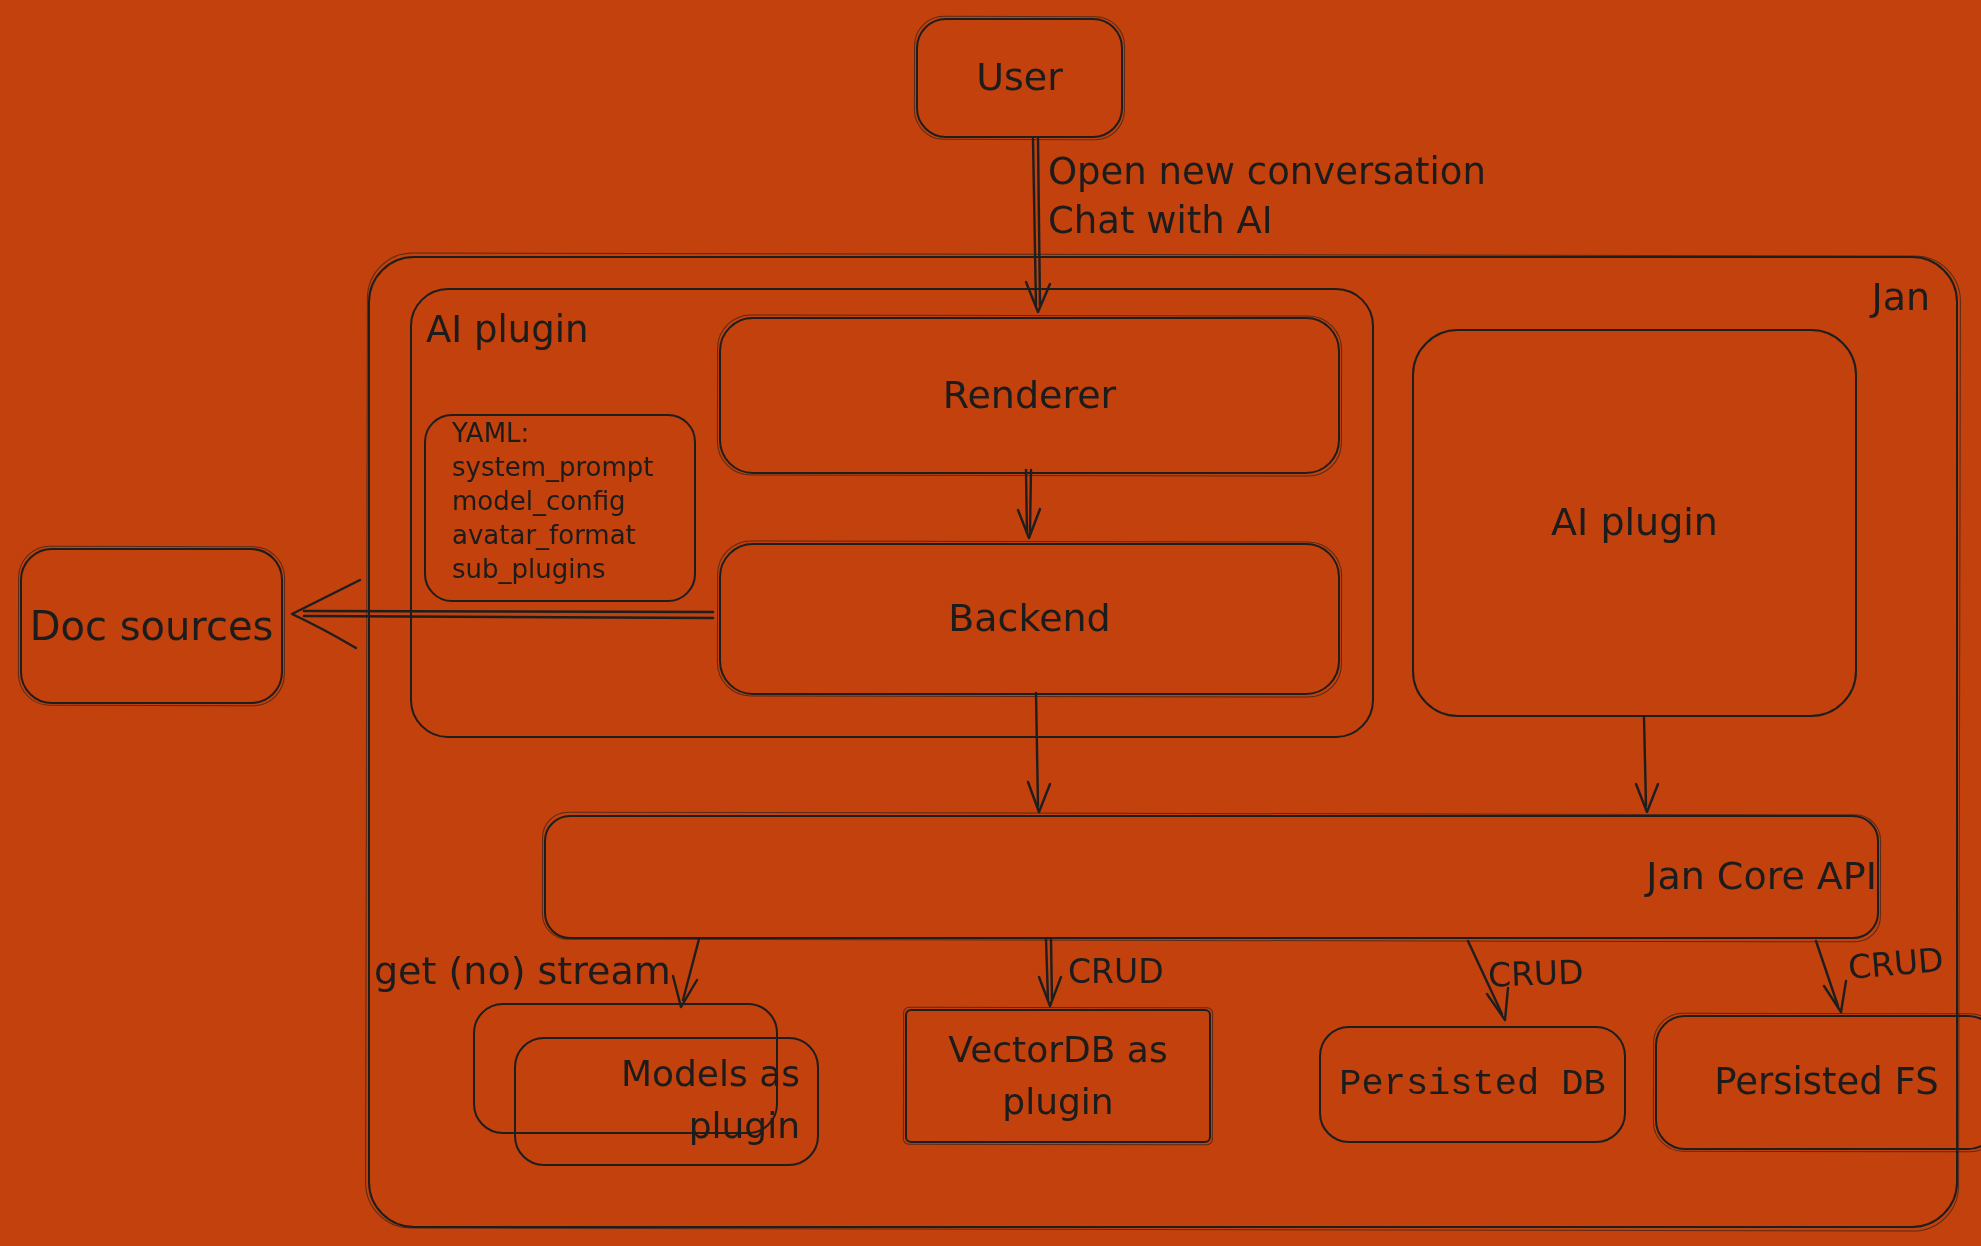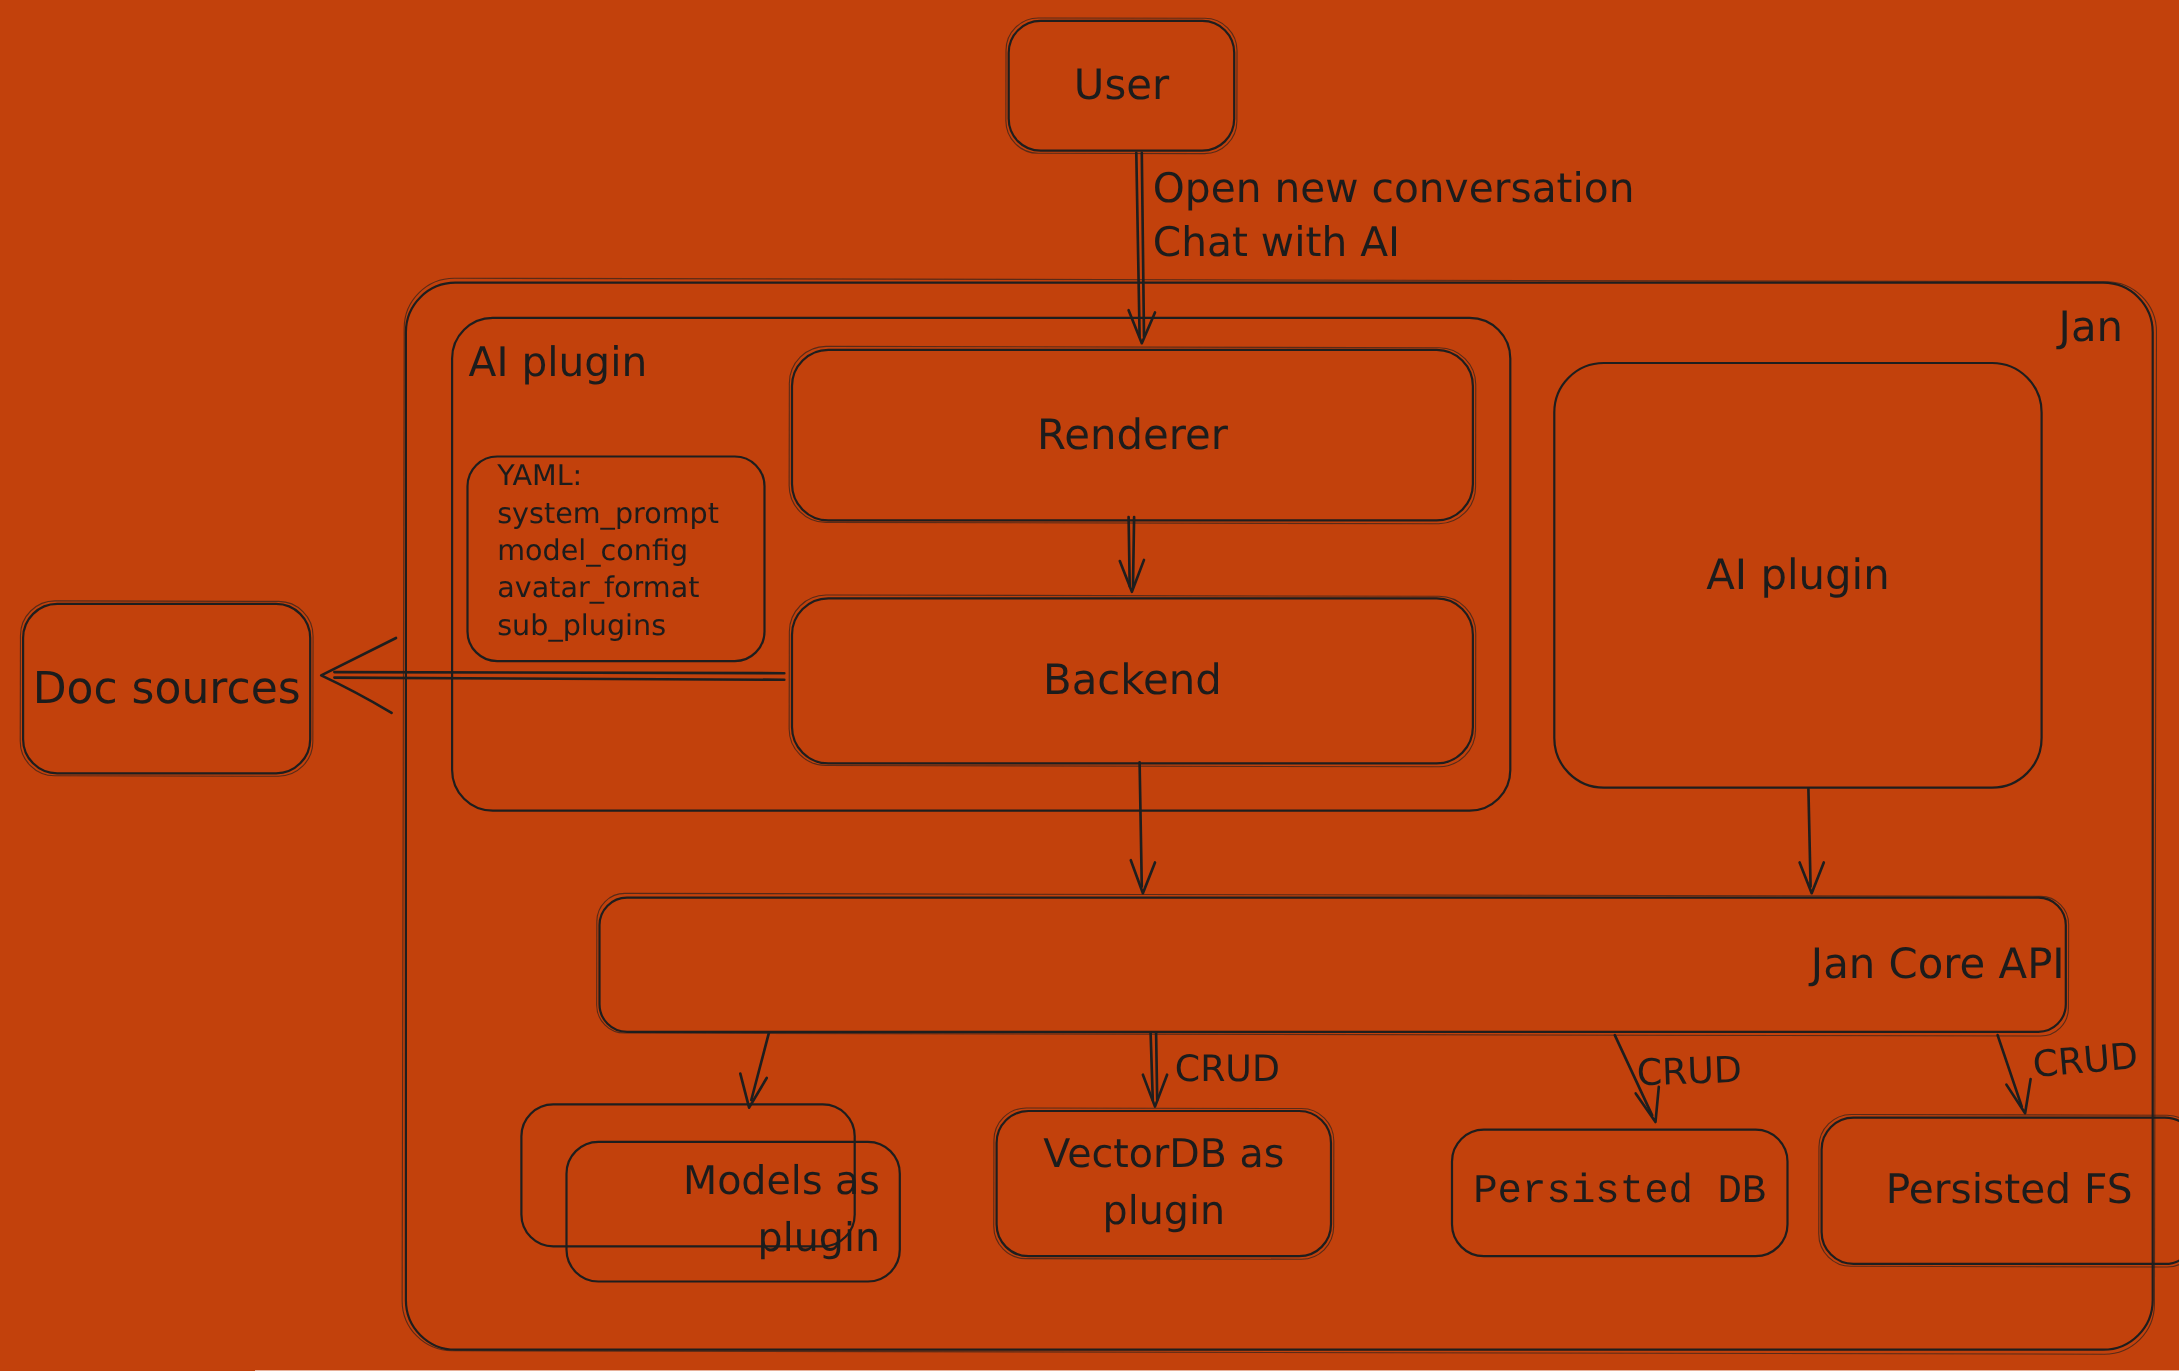--- a/index.html
+++ b/index.html
@@ -119,39 +119,42 @@
     </div>
 
     <div class="node" style="left:1042px;top:71px;width:445px;height:388px;border-radius:46px;">
       <span>AI plugin</span>
     </div>
 
     <div class="node sketch" style="left:174px;top:557px;width:1335px;height:124px;border-radius:26px;align-items:flex-end;">
       <span>Jan Core API</span>
     </div>
 
+    <div class="floating-label" style="left:4px;top:688px;font-size:38px;">
+      <span>get (no) stream</span>
+    </div>
 
     <div class="floating-label" style="left:698px;top:692px;font-size:33px;">
       <span>CRUD</span>
     </div>
     <div class="floating-label" style="left:1118px;top:694px;font-size:33px;transform:rotate(-2deg);">
       <span>CRUD</span>
     </div>
     <div class="floating-label" style="left:1478px;top:684px;font-size:33px;transform:rotate(-5deg);">
       <span>CRUD</span>
     </div>
 
     <div class="container-box" style="left:103px;top:745px;width:305px;height:131px;border-radius:30px;"></div>
     <div class="container-box" style="left:144px;top:779px;width:305px;height:129px;border-radius:30px;"></div>
     <div class="floating-label" style="left:130px;top:790px;width:300px;text-align:right;font-size:36px;line-height:52px;">
       <div>Models as</div>
       <div>plugin</div>
     </div>
 
-    <div class="node sketch" style="left:535px;top:751px;width:306px;height:134px;border-radius:30px;font-size:36px;line-height:1.45;">
+    <div class="node sketch" style="left:535px;top:751px;width:306px;height:134px;border-radius:6px;font-size:36px;line-height:1.45;">
       <div>VectorDB as</div>
       <div>plugin</div>
     </div>
 
     <div class="node" style="left:949px;top:768px;width:307px;height:117px;border-radius:30px;font-size:37px;font-family:Liberation Mono, monospace;">
       <span>Persisted DB</span>
     </div>
 
     <div class="node sketch" style="left:1285px;top:757px;width:343px;height:135px;border-radius:30px;font-size:37px;">
       <span>Persisted FS</span>

